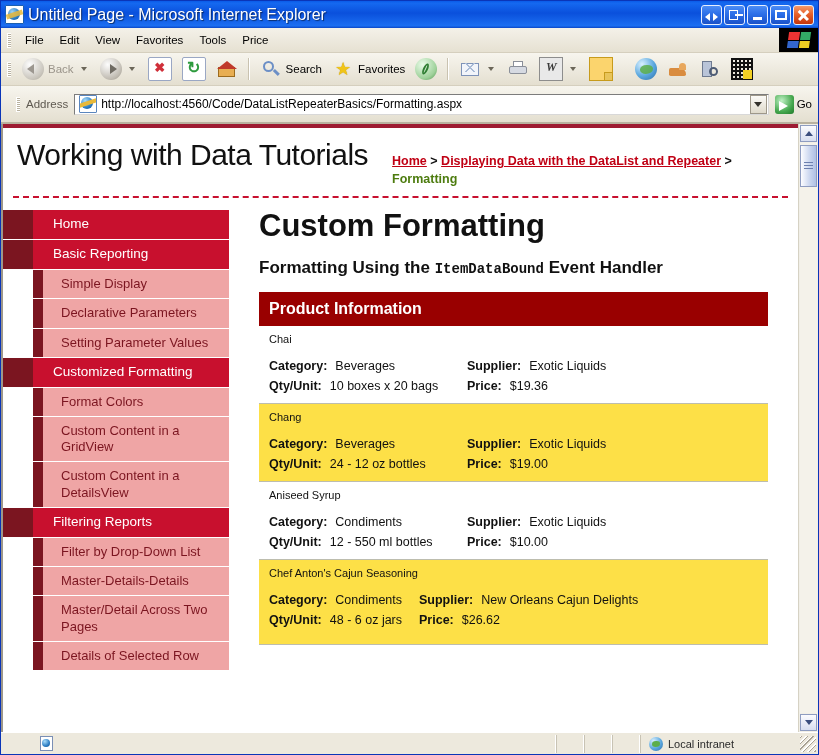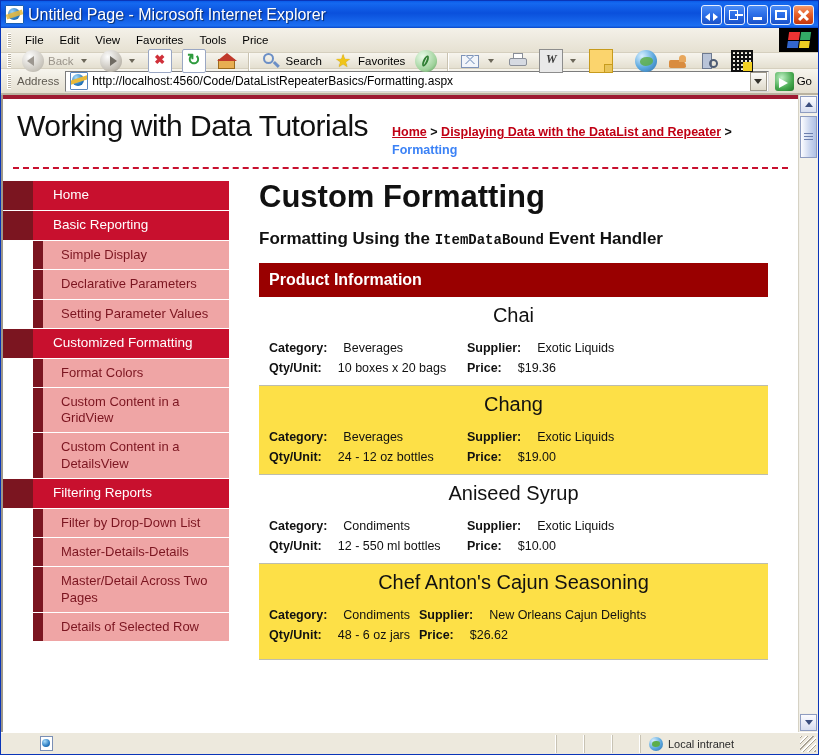--- a/index.html
+++ b/index.html
@@ -92,21 +92,21 @@
   .ie-logo .flag{
     width:22px;height:16px;position:relative;transform:skewX(-8deg);
     display:grid;grid-template-columns:1fr 1fr;grid-template-rows:1fr 1fr;gap:1px;
   }
   .ie-logo .flag i{display:block;}
   .ie-logo .flag i:nth-child(1){background:#E33;}
   .ie-logo .flag i:nth-child(2){background:#3A6;}
   .ie-logo .flag i:nth-child(3){background:#36C;}
   .ie-logo .flag i:nth-child(4){background:#EC2;}
   .toolbar{
-    height:16px;display:flex;align-items:center;
+    height:33px;display:flex;align-items:center;
     background:linear-gradient(to bottom,#F7F5EE,#E4DFD0);
     border-bottom:1px solid #D5CFBE;padding-left:6px;box-sizing:border-box;
   }
   .tb-btn{display:flex;align-items:center;gap:4px;padding:2px 5px;white-space:nowrap;font-size:11.5px;}
   .tb-btn.disabled{color:#9A948A;}
   .tb-sep{width:1px;height:22px;background:#C9C2B0;margin:0 5px;border-right:1px solid #fff;}
   .caret{width:0;height:0;border-left:3.5px solid transparent;border-right:3.5px solid transparent;border-top:4px solid #6B6659;margin:0 3px;}
   .ico{width:22px;height:22px;position:relative;flex:0 0 22px;}
   .ico.back,.ico.fwd{border-radius:50%;}
   .ico.back{background:radial-gradient(circle at 35% 30%,#fdfdfd,#c8c4bb 70%,#a39e93);}
@@ -151,23 +151,23 @@
   .ico.shoe:before{content:"";position:absolute;left:2px;top:10px;width:17px;height:8px;background:#D98C3F;border-radius:2px 7px 2px 2px;}
   .ico.shoe:after{content:"";position:absolute;left:12px;top:5px;width:7px;height:7px;background:#E8A75C;border-radius:50% 50% 0 0;}
   .ico.research:before{content:"";position:absolute;left:3px;top:3px;width:10px;height:16px;background:#B9C4D8;border:1px solid #6E7A90;box-sizing:border-box;}
   .ico.research:after{content:"";position:absolute;left:10px;top:9px;width:9px;height:9px;border:2px solid #4E5C74;border-radius:50%;box-sizing:border-box;}
   .ico.qr{background:
      repeating-linear-gradient(to right,#111 0 2px,transparent 2px 4px),
      repeating-linear-gradient(to bottom,#111 0 2px,transparent 2px 4px);
      background-size:4px 4px;}
   .ico.qr:after{content:"";position:absolute;right:1px;bottom:1px;width:9px;height:9px;background:#F2D024;}
   .addrbar{
-    height:26px;display:flex;align-items:center;
+    height:38px;display:flex;align-items:center;
     background:linear-gradient(to bottom,#F7F5EE,#E4DFD0);
-    border-bottom:2px solid #B9B2A0;padding-left:6px;box-sizing:border-box;
+    border-bottom:2px solid #B9B2A0;padding-left:15px;box-sizing:border-box;
   }
   .addr-label{font-size:11.5px;color:#5E5950;margin-right:6px;white-space:nowrap;}
   .addr-field{
     flex:1 1 auto;height:21px;background:#fff;border:1px solid #7C7C7C;
     border-right-color:#D8D8D8;border-bottom-color:#D8D8D8;
     display:flex;align-items:center;box-sizing:border-box;
   }
   .addr-ico{
     width:16px;height:16px;margin:0 4px;flex:0 0 16px;position:relative;
     background:#fff;border:1px solid #5A86BE;border-radius:1px;overflow:hidden;
@@ -194,21 +194,21 @@
   }
   .page-inner{position:absolute;left:0;top:0;right:0;}
   .page-head{display:flex;align-items:flex-start;padding:10px 8px 4px 14px;}
   .site-title{
     font-size:30px;color:#111;font-family:"Liberation Sans",sans-serif;
     letter-spacing:-0.5px;white-space:nowrap;flex:0 0 auto;
   }
   .breadcrumb{margin-left:24px;padding-top:14px;font-size:12.5px;line-height:1.45;max-width:345px;}
   .breadcrumb a{color:#C00014;text-decoration:underline;font-weight:bold;}
   .breadcrumb .sep{color:#111;font-weight:bold;}
-  .breadcrumb .cur{color:#3b82f6;font-weight:bold;}
+  .breadcrumb .cur{color:#4d7c0f;font-weight:bold;}
   .divider{border-top:2px dashed #C8102E;margin:4px 10px 0 10px;}
   .body-cols{display:flex;align-items:flex-start;}
   
   .sidebar{flex:0 0 226px;padding:12px 0 0 0;position:relative;}
   .nav-section{position:relative;margin-bottom:0;}
   .nav-head{
     background:#C8102E;color:#fff;font-size:13.5px;line-height:1.25;
     padding:6px 8px 6px 30px;margin-left:20px;position:relative;
     border-bottom:1px solid #fff;
   }
@@ -230,24 +230,24 @@
   .main{flex:1 1 auto;padding:10px 30px 0 30px;min-width:0;}
   h1.page-h1{font-size:31px;margin:0 0 14px 0;color:#111;font-weight:bold;}
   h2.page-h2{font-size:17px;margin:0 0 14px 0;color:#111;font-weight:bold;}
   h2.page-h2 code{font-family:"Liberation Mono",monospace;font-size:14px;font-weight:bold;}
   .grid-head{
     background:#990000;color:#fff;font-size:16px;font-weight:bold;
     padding:8px 10px;
   }
   .item{padding:7px 10px 10px 10px;border-bottom:1px solid #BDBDAE;}
   .item.alt{background:#fde047;}
-  .item-title{font-size:20px;color:#111;margin-bottom:14px;text-align:center;}
+  .item-title{font-size:11px;color:#111;margin-bottom:14px;}
   .item-row{font-size:12.5px;color:#111;margin-bottom:6px;display:flex;}
   .item-row:last-child{margin-bottom:0;}
-  .fld{display:flex;gap:16px;white-space:nowrap;}
+  .fld{display:flex;gap:8px;white-space:nowrap;}
   .fld b{font-weight:bold;}
   .col-a{flex:0 0 198px;}
   .col-b{flex:0 0 auto;}
   .item.clipped{padding-bottom:17px;overflow:hidden;}
   
   .vscroll{
     flex:0 0 19px;background:#F1EFE7;border-left:1px solid #D6D2C4;
     display:flex;flex-direction:column;align-items:center;position:relative;
   }
   .sb-arrow{

